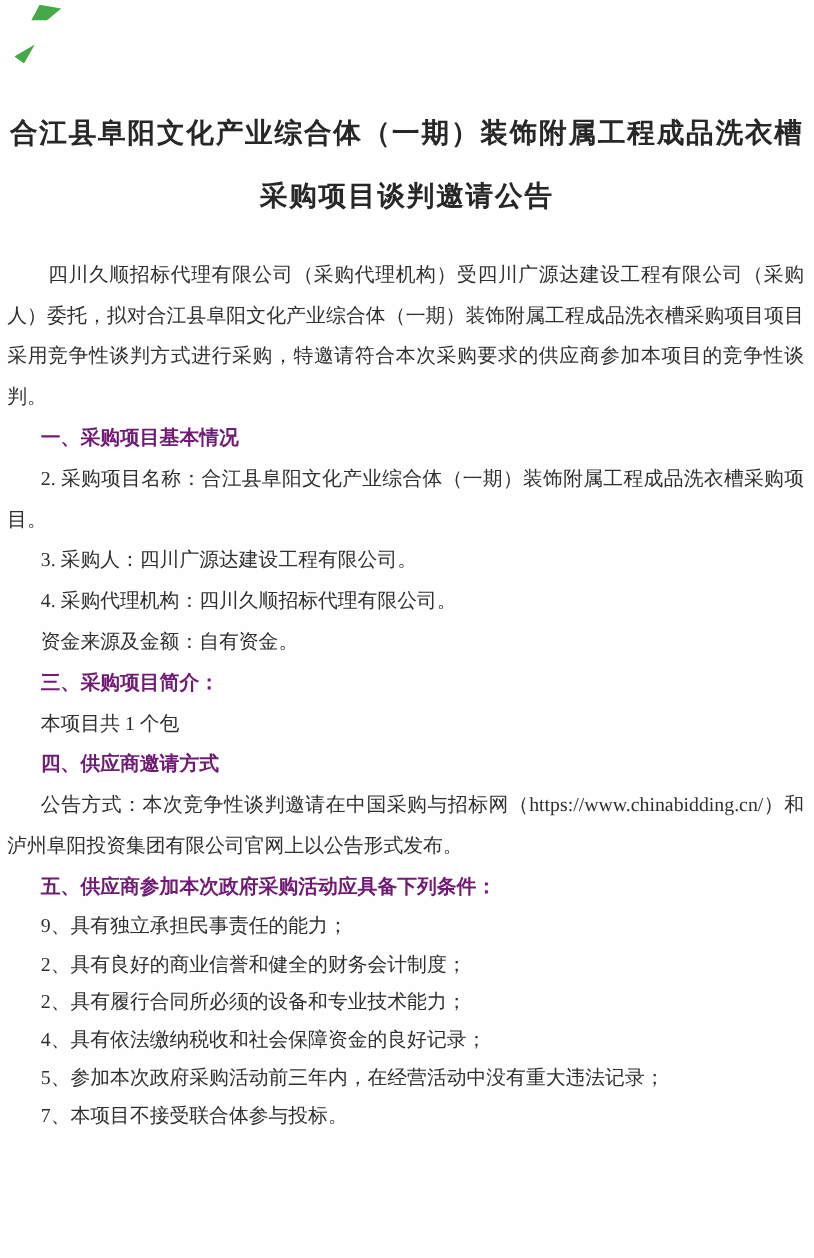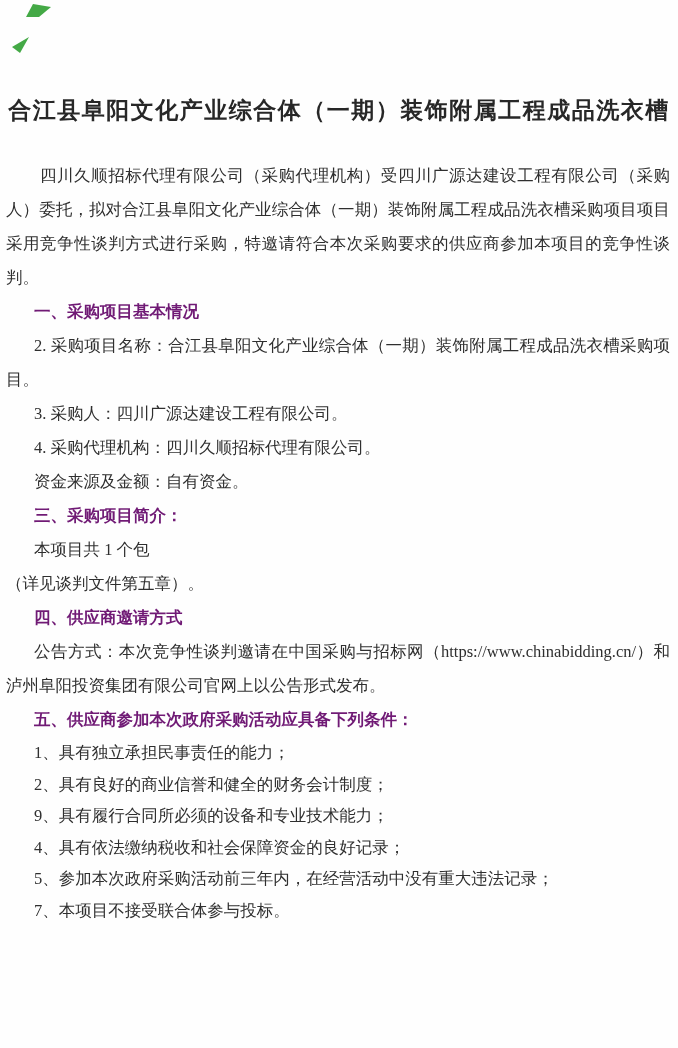--- a/index.html
+++ b/index.html
@@ -44,44 +44,44 @@
 
   <svg class="mark m1" viewBox="0 0 25 13" aria-hidden="true">
     <polygon points="0,13 7,0 25,3 13,13" fill="#44a946"></polygon>
   </svg>
   <svg class="mark m2" viewBox="0 0 17 16" aria-hidden="true">
     <polygon points="0,10 17,0 8,16" fill="#44a946"></polygon>
   </svg>
 
   <div class="title">
     <div>合江县阜阳文化产业综合体（一期）装饰附属工程成品洗衣槽</div>
+    <div>采购项目谈判邀请公告</div>
   </div>
 
   <div class="content">
 
     <p class="ind2"><span class="u">四川久顺招标代理有限公司</span><span>（采购代理机构）受</span><span class="u">四川广源达建设工程有限公司</span><span>（采购人）委托，拟对</span><span class="u">合江县阜阳文化产业综合体（一期）装饰附属工程成品洗衣槽采购项目</span><span>项目采用竞争性谈判方式进行采购，特邀请符合本次采购要求的供应商参加本项目的竞争性谈判。</span></p>
 
     <p class="h">一、采购项目基本情况</p>
     <p class="ind">2. 采购项目名称：合江县阜阳文化产业综合体（一期）装饰附属工程成品洗衣槽采购项目。</p>
     <p class="ind">3. 采购人：四川广源达建设工程有限公司。</p>
     <p class="ind">4. 采购代理机构：四川久顺招标代理有限公司。</p>
 
     <p class="ind">资金来源及金额：自有资金。</p>
 
     <p class="h mt">三、采购项目简介：</p>
     <p class="ind">本项目共 1 个包</p>
-    <p><span>（详见谈判文件第</span><span class="u">五</span><span>章）。</span></p>
 
     <p class="h mt">四、供应商邀请方式</p>
     <p class="ind">公告方式：本次竞争性谈判邀请在中国采购与招标网（https://www.chinabidding.cn/）和泸州阜阳投资集团有限公司官网上以公告形式发布。</p>
 
     <p class="h mt">五、供应商参加本次政府采购活动应具备下列条件：</p>
     <div class="list">
-      <p>1、具有独立承担民事责任的能力；</p>
+      <p>9、具有独立承担民事责任的能力；</p>
       <p>2、具有良好的商业信誉和健全的财务会计制度；</p>
-      <p>9、具有履行合同所必须的设备和专业技术能力；</p>
+      <p>2、具有履行合同所必须的设备和专业技术能力；</p>
       <p>4、具有依法缴纳税收和社会保障资金的良好记录；</p>
       <p>5、参加本次政府采购活动前三年内，在经营活动中没有重大违法记录；</p>
       <p>7、本项目不接受联合体参与投标。</p>
     </div>
 
   </div>
 </div>
 
 </body></html>

